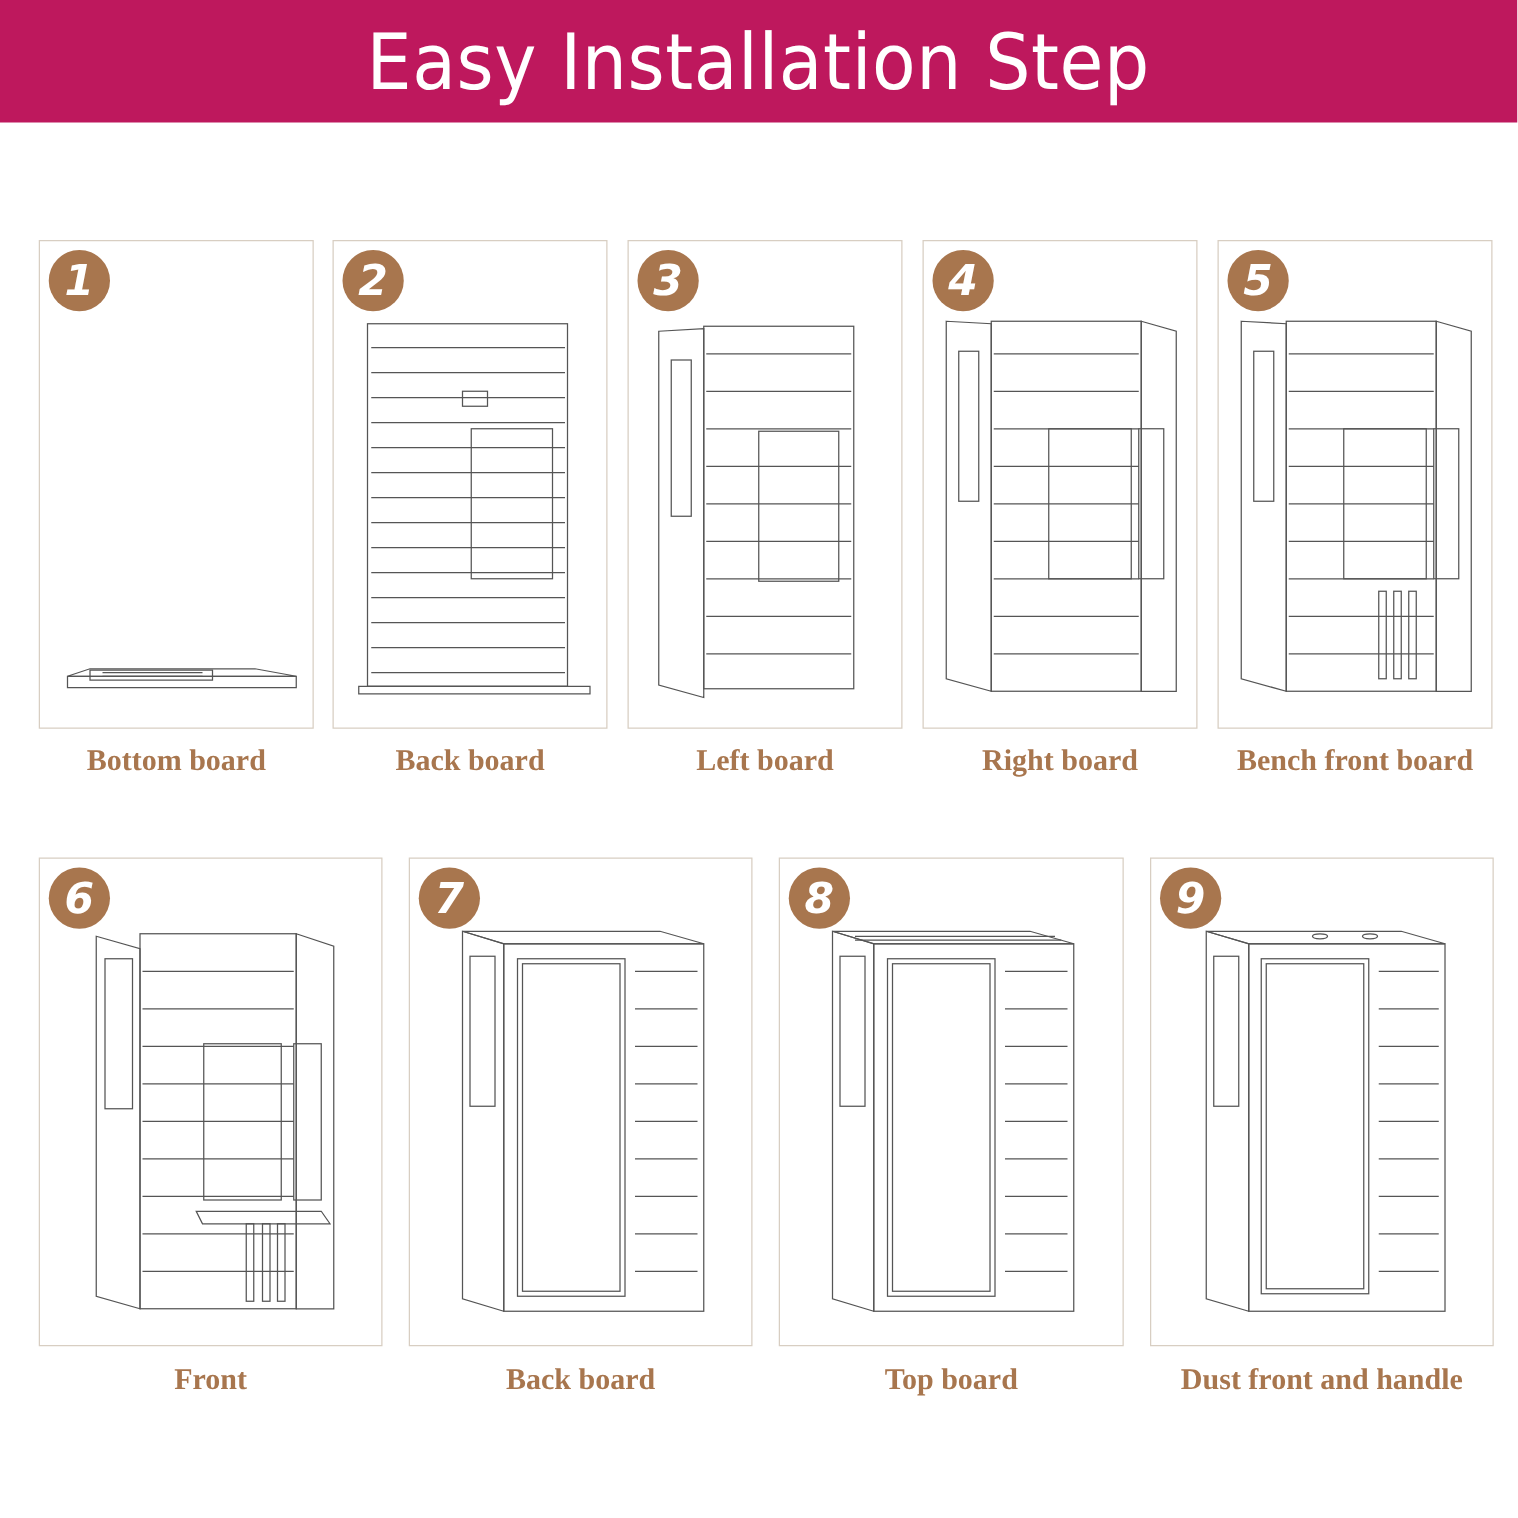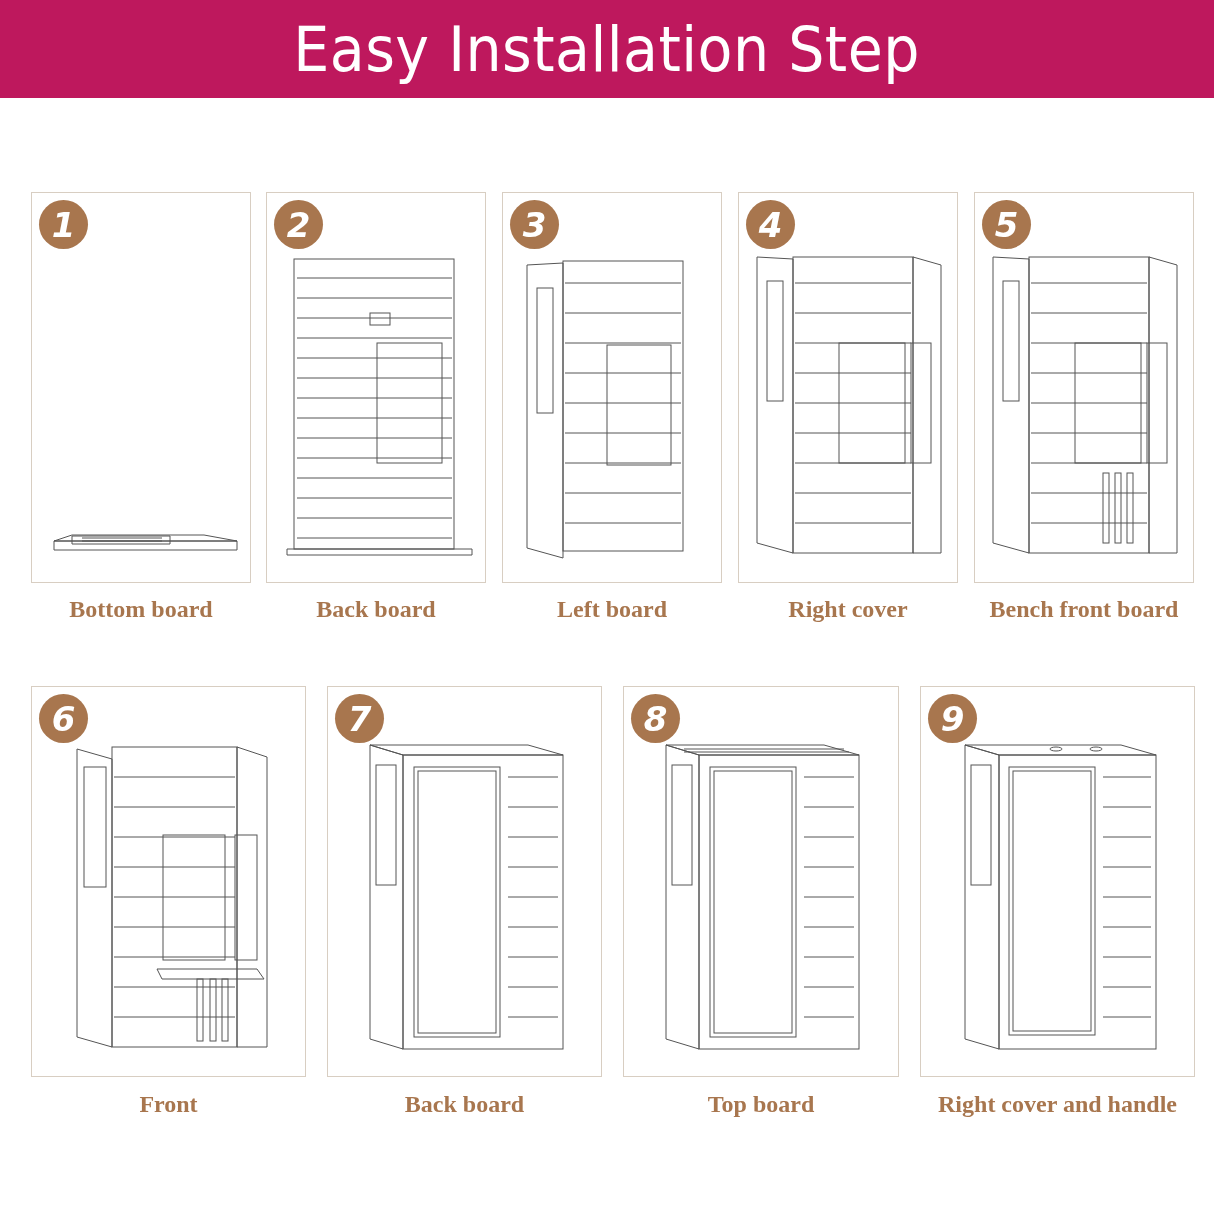--- a/index.html
+++ b/index.html
@@ -91,21 +91,21 @@
       <line x1="56" y1="180" x2="172" y2="180"></line>
       <line x1="56" y1="210" x2="172" y2="210"></line>
       <line x1="56" y1="240" x2="172" y2="240"></line>
       <line x1="56" y1="270" x2="172" y2="270"></line>
       <line x1="56" y1="300" x2="172" y2="300"></line>
       <line x1="56" y1="330" x2="172" y2="330"></line>
     <rect x="100" y="150" width="66" height="120"></rect>
     <rect x="172" y="150" width="20" height="120"></rect>
   </svg>
 </div>
-<div class="label" style="left:738px;top:594px;width:220px;">Right cover</div>
+<div class="label" style="left:738px;top:594px;width:220px;">Right board</div>
 
 <div class="card" style="left:974px;top:192px;width:220px;height:391px;">
   <div class="badge">5</div>
   <svg class="illus" width="220" height="391">
     <polygon points="18,64 54,66 54,360 18,350"></polygon>
     <rect x="54" y="64" width="120" height="296"></rect>
     <polygon points="174,64 202,72 202,360 174,360"></polygon>
     <rect x="28" y="88" width="16" height="120"></rect>
     <line x1="56" y1="90" x2="172" y2="90"></line>
       <line x1="56" y1="120" x2="172" y2="120"></line>
@@ -212,13 +212,13 @@
       <line x1="182" y1="180" x2="230" y2="180"></line>
       <line x1="182" y1="210" x2="230" y2="210"></line>
       <line x1="182" y1="240" x2="230" y2="240"></line>
       <line x1="182" y1="270" x2="230" y2="270"></line>
       <line x1="182" y1="300" x2="230" y2="300"></line>
       <line x1="182" y1="330" x2="230" y2="330"></line>
     <ellipse cx="135" cy="62" rx="6" ry="2"></ellipse>
       <ellipse cx="175" cy="62" rx="6" ry="2"></ellipse>
   </svg>
 </div>
-<div class="label" style="left:920px;top:1089px;width:275px;">Right cover and handle</div>
+<div class="label" style="left:920px;top:1089px;width:275px;">Dust front and handle</div>
 
 </body></html>

